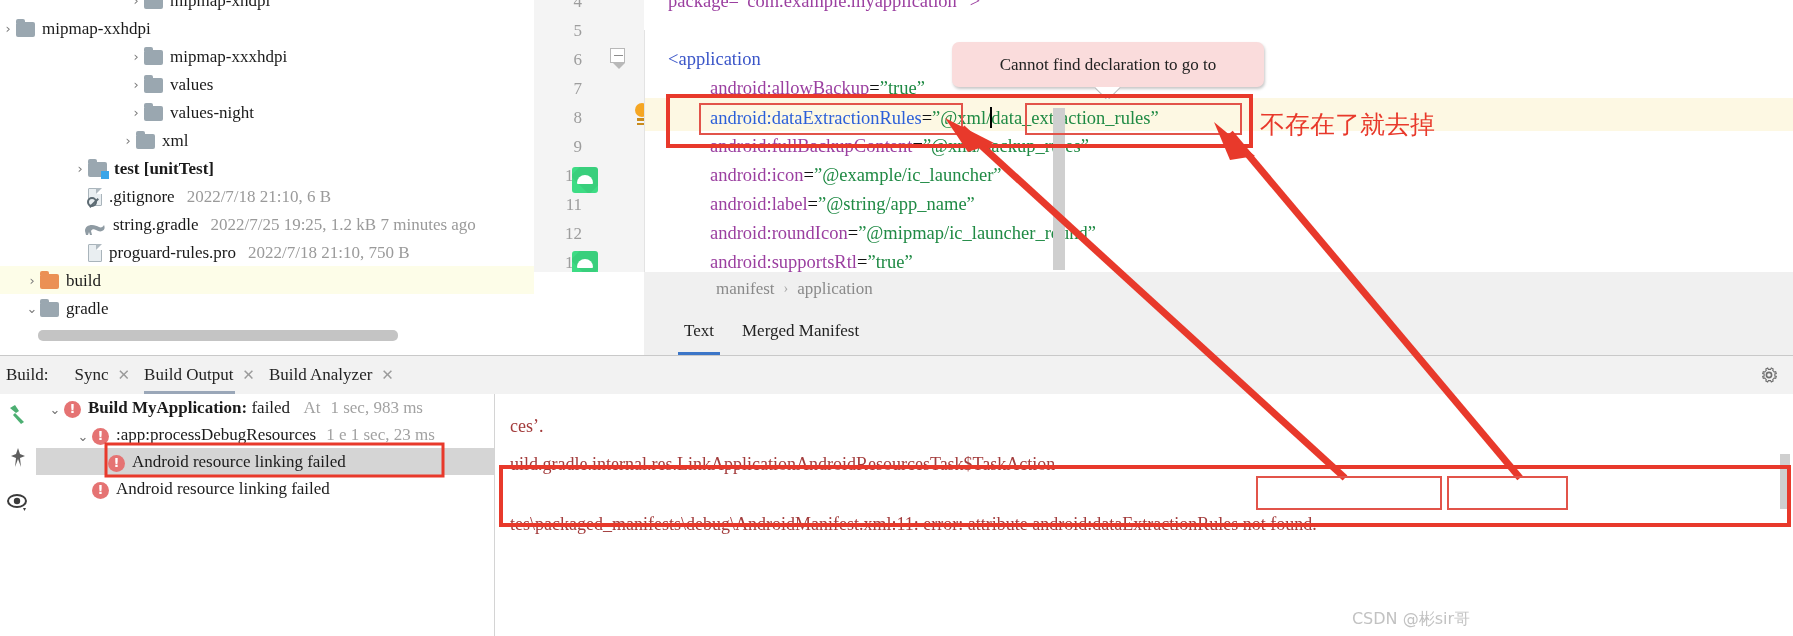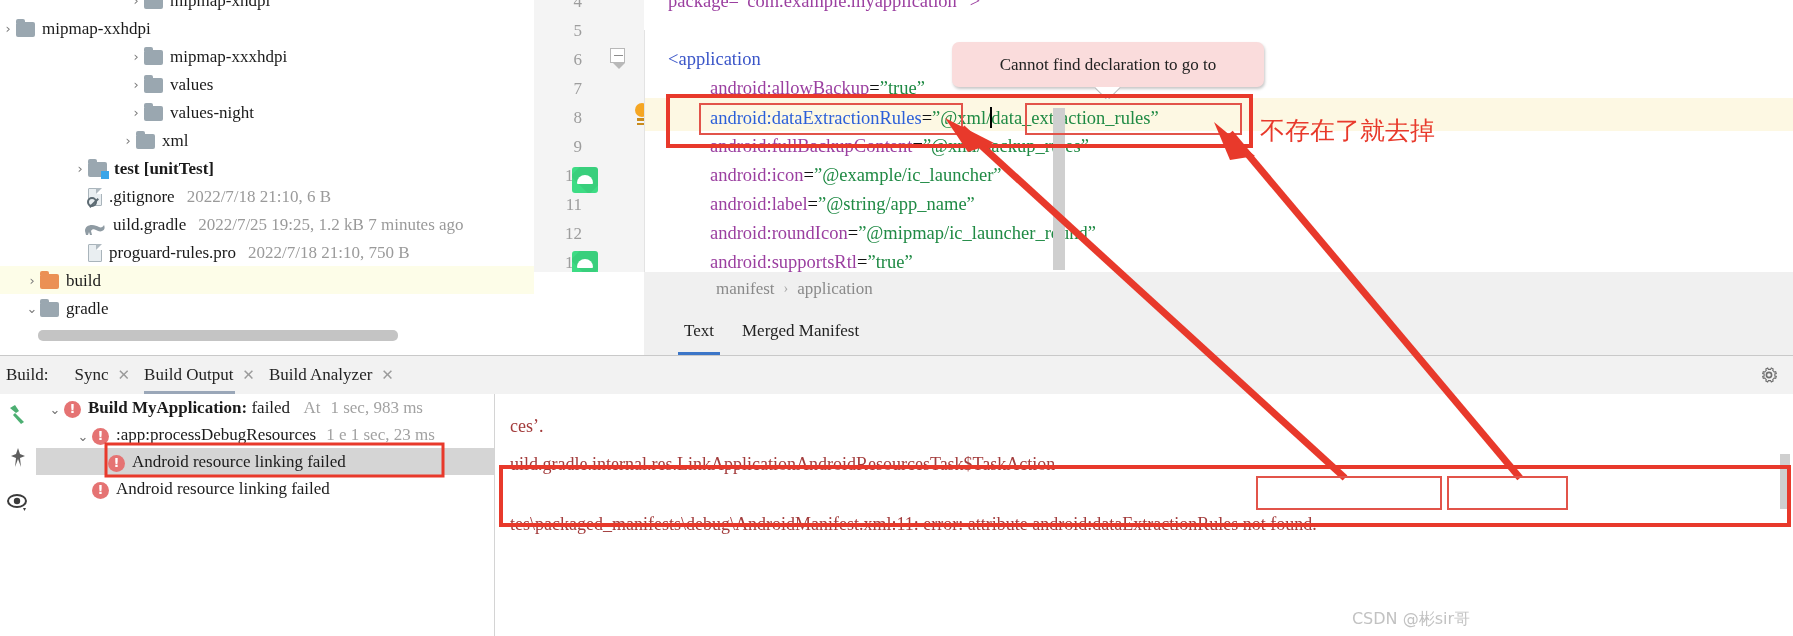--- a/index.html
+++ b/index.html
@@ -268,21 +268,21 @@
     color: #a33c3c; font-family: "Liberation Serif", serif;
   }
   #console-vscroll {
     position: absolute; right: 3px; top: 60px; width: 10px; height: 55px; background: #cfcfcf;
   }
 
   
   #overlay { position: absolute; left: 0; top: 0; width: 1793px; height: 636px; pointer-events: none; }
   .cn-note {
     position: absolute; color: #e8392b; font-size: 25px;
-    font-family: "DejaVu Sans", sans-serif; white-space: nowrap; margin-top: 6px;
+    font-family: "DejaVu Sans", sans-serif; white-space: nowrap;
   }
   #watermark {
     position: absolute; right: 18px; bottom: 6px; color: #c2c2c2; font-size: 16px;
     font-family: "DejaVu Sans", sans-serif; white-space: nowrap;
   }
 </style>
 </head>
 <body>
 
 <div id="root">
@@ -322,21 +322,21 @@
 
     <div class="tree-row" style="padding-left:88px;">
       <span class="ico file-generic"><span class="gitignore-mark"></span></span><span class="tree-name">.gitignore</span><span class="tree-meta">2022/7/18 21:10,  6 B</span>
     </div>
 
     <div class="tree-row" style="padding-left:84px;">
       <span class="ico gradle-ico">
         <svg width="22" height="15" viewBox="0 0 22 15">
             <path d="M1 9c0-4 3-6 7-6 3 0 5 1 7 2 2 1 4 0 5-2 1 2 1 5-2 6-2 1-4 0-6-1-2-1-4-1-5 1l1 4H6l-1-3-1 3H2z" fill="#8f9ba3"></path>
           </svg>
-      </span><span class="tree-name">uild.gradle</span><span class="tree-meta">2022/7/25 19:25,  1.2 kB 7 minutes ago</span>
+      </span><span class="tree-name">string.gradle</span><span class="tree-meta">2022/7/25 19:25,  1.2 kB 7 minutes ago</span>
     </div>
 
     <div class="tree-row" style="padding-left:88px;">
       <span class="ico file-generic"></span><span class="tree-name">proguard-rules.pro</span><span class="tree-meta">2022/7/18 21:10,  750 B</span>
     </div>
 
     <div class="tree-row build-row" style="padding-left:24px;">
       <span class="chevron">›</span><span class="ico folder orange"></span><span class="tree-name">build</span>
     </div>
 

